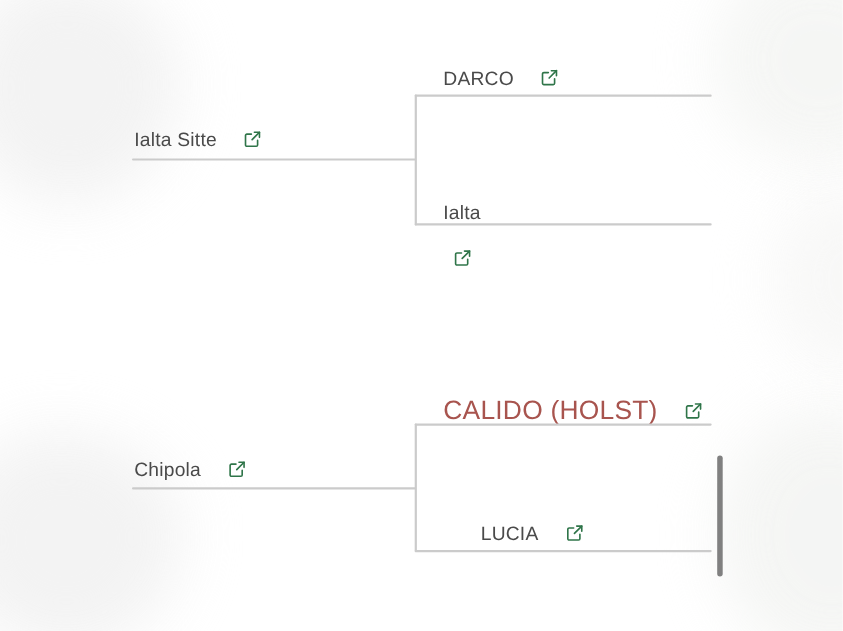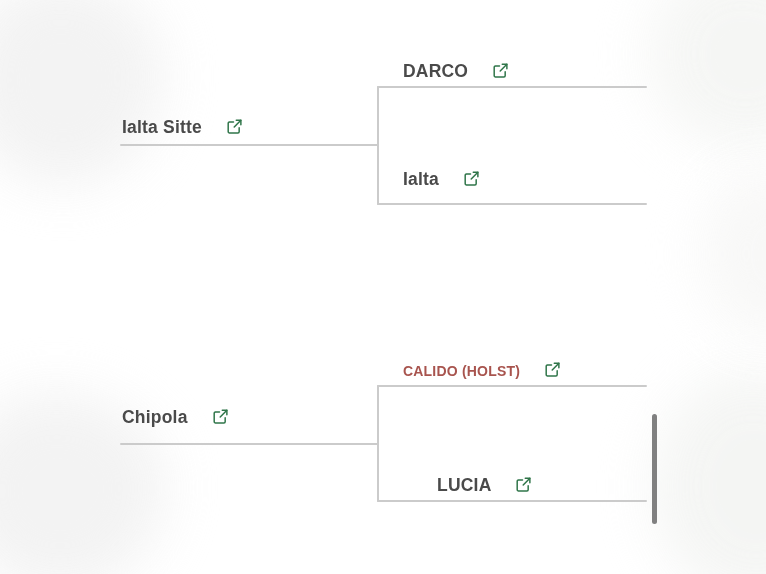--- a/index.html
+++ b/index.html
@@ -58,31 +58,30 @@
   }
 
   
   .entry {
     position: absolute;
     display: flex;
     align-items: center;
     gap: 24px;
     white-space: nowrap;
     line-height: 1;
-    font-weight: bold;
   }
   .entry-name {
     font-size: 17.5px;
     color: #4a4a4a;
     letter-spacing: .2px;
   }
   .entry.is-highlight .entry-name {
     color: #a8544e;
   }
-  .entry.size-lg .entry-name { font-size: 14px; }
+  .entry.size-lg .entry-name { font-size: 24px; }
 
   
   .ext-icon {
     display: inline-flex;
     width: 17px;
     height: 17px;
     flex: 0 0 17px;
     color: #2f7549;
     position: relative;
     top: -1px;
@@ -134,21 +133,21 @@
     <span class="entry-name">Ialta Sitte</span>
     <span class="ext-icon">
       <svg viewBox="0 0 24 24" fill="none" stroke="currentColor" stroke-width="2.1" stroke-linecap="round" stroke-linejoin="round" aria-hidden="true">
         <path d="M14.5 3.2 H21 V9.7"></path>
         <path d="M21 3.2 L11.6 12.6"></path>
         <path d="M18.6 13.6 V19.4 a1.7 1.7 0 0 1 -1.7 1.7 H4.8 a1.7 1.7 0 0 1 -1.7 -1.7 V7.3 a1.7 1.7 0 0 1 1.7 -1.7 H10.6"></path>
       </svg>
     </span>
   </div>
 
-  <div class="entry" style="left:403px; top:171px;">
+  <div class="entry" style="left:403px; top:185px;flex-direction:column;">
     <span class="entry-name">Ialta</span>
     <span class="ext-icon">
       <svg viewBox="0 0 24 24" fill="none" stroke="currentColor" stroke-width="2.1" stroke-linecap="round" stroke-linejoin="round" aria-hidden="true">
         <path d="M14.5 3.2 H21 V9.7"></path>
         <path d="M21 3.2 L11.6 12.6"></path>
         <path d="M18.6 13.6 V19.4 a1.7 1.7 0 0 1 -1.7 1.7 H4.8 a1.7 1.7 0 0 1 -1.7 -1.7 V7.3 a1.7 1.7 0 0 1 1.7 -1.7 H10.6"></path>
       </svg>
     </span>
   </div>
 
@@ -161,21 +160,21 @@
     <span class="entry-name">CALIDO (HOLST)</span>
     <span class="ext-icon">
       <svg viewBox="0 0 24 24" fill="none" stroke="currentColor" stroke-width="2.1" stroke-linecap="round" stroke-linejoin="round" aria-hidden="true">
         <path d="M14.5 3.2 H21 V9.7"></path>
         <path d="M21 3.2 L11.6 12.6"></path>
         <path d="M18.6 13.6 V19.4 a1.7 1.7 0 0 1 -1.7 1.7 H4.8 a1.7 1.7 0 0 1 -1.7 -1.7 V7.3 a1.7 1.7 0 0 1 1.7 -1.7 H10.6"></path>
       </svg>
     </span>
   </div>
 
-  <div class="entry" style="left:122px; top:409px;">
+  <div class="entry" style="left:122px; top:419px;">
     <span class="entry-name">Chipola</span>
     <span class="ext-icon">
       <svg viewBox="0 0 24 24" fill="none" stroke="currentColor" stroke-width="2.1" stroke-linecap="round" stroke-linejoin="round" aria-hidden="true">
         <path d="M14.5 3.2 H21 V9.7"></path>
         <path d="M21 3.2 L11.6 12.6"></path>
         <path d="M18.6 13.6 V19.4 a1.7 1.7 0 0 1 -1.7 1.7 H4.8 a1.7 1.7 0 0 1 -1.7 -1.7 V7.3 a1.7 1.7 0 0 1 1.7 -1.7 H10.6"></path>
       </svg>
     </span>
   </div>
 

